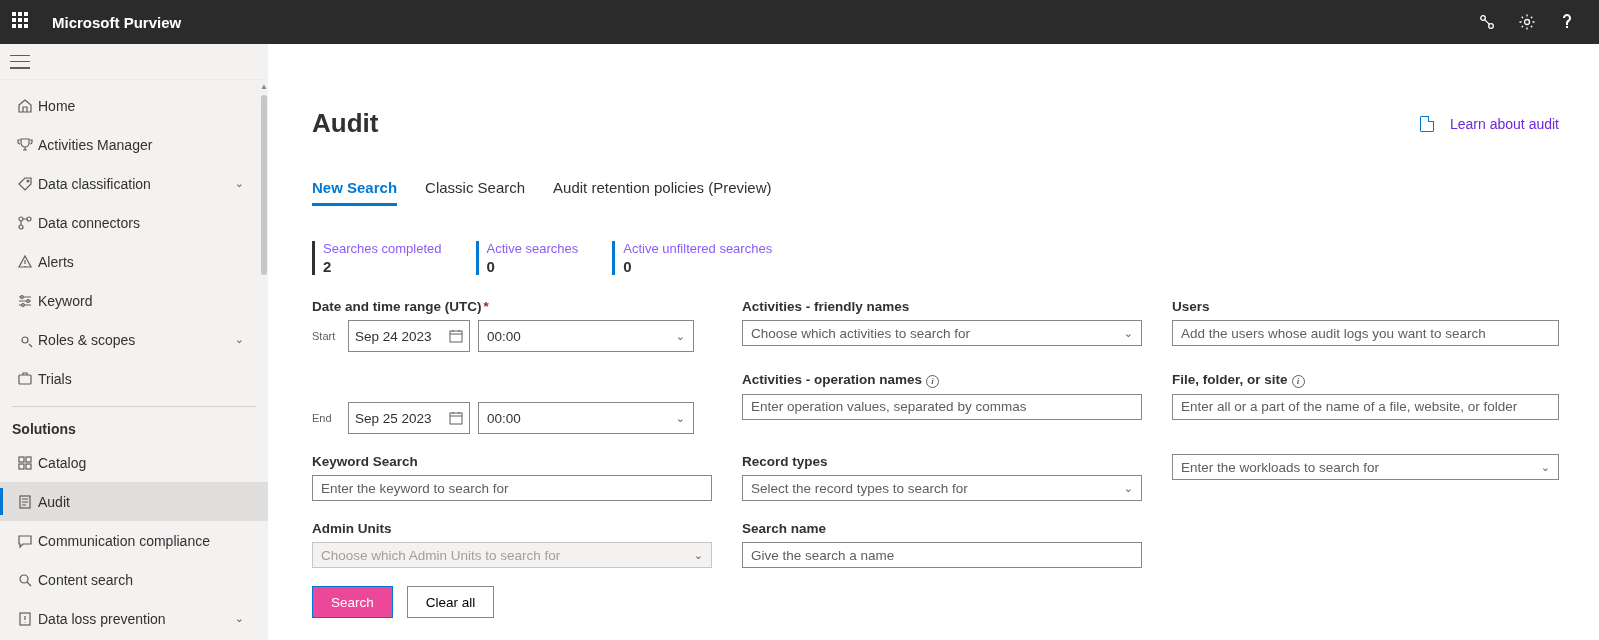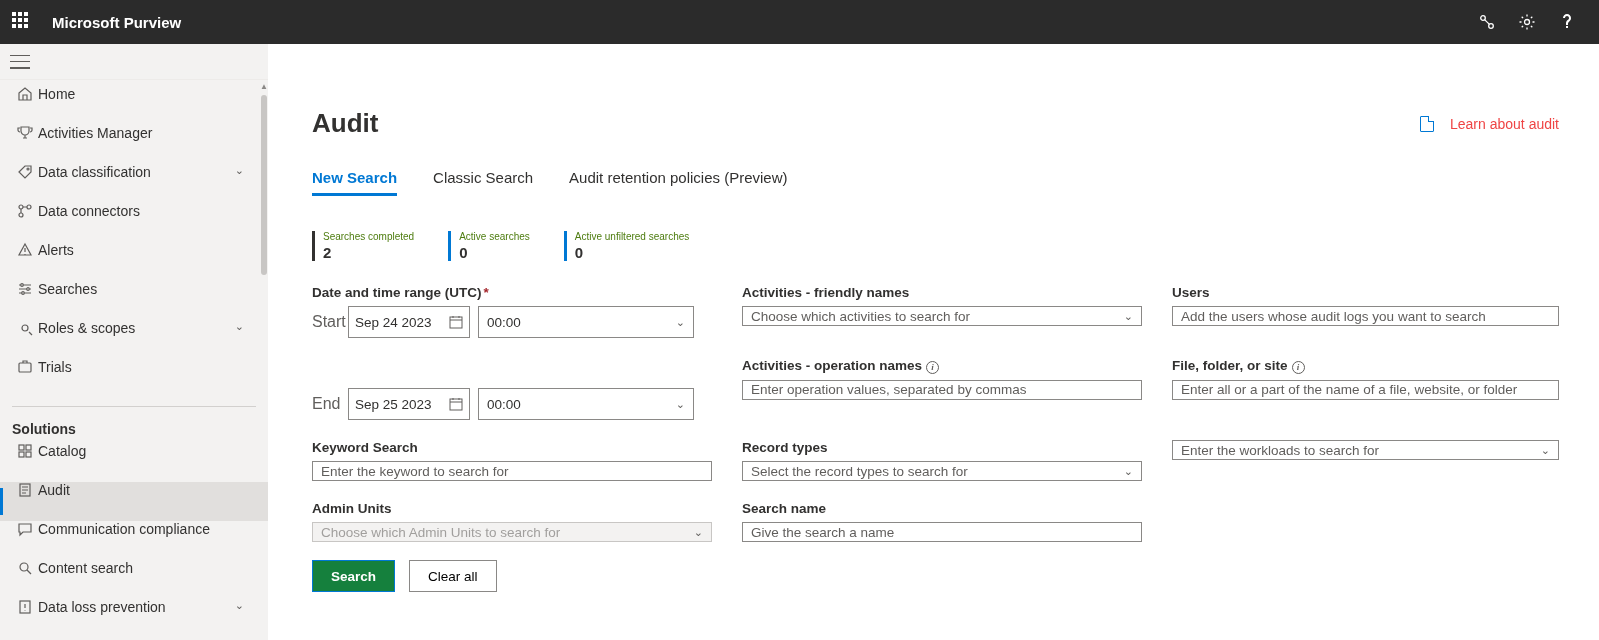--- a/index.html
+++ b/index.html
@@ -12,61 +12,61 @@
 .topbar .ticon{width:40px;height:44px;display:flex;align-items:center;justify-content:center;cursor:pointer;color:#fff}
 .shell{display:flex;height:596px}
 .hamburger-bar{height:36px;width:268px;background:#f3f2f1;border-bottom:1px solid #edebe9;display:flex;align-items:center;padding-left:10px}
 .hamburger{width:20px;height:14px;cursor:pointer;display:flex;flex-direction:column;justify-content:space-between}
 .hamburger span{height:1.5px;background:#605e5c;width:100%}
 .leftcol{width:268px;background:#f3f2f1;position:relative}
 .side-scroll{position:absolute;right:0;top:0;bottom:0;width:8px;display:flex;flex-direction:column;align-items:center}
 .side-scroll .arrow{font-size:8px;color:#8a8886;padding:2px 0}
 .side-scroll .thumb{width:6px;background:#c8c6c4;height:180px;margin-top:2px;border-radius:3px}
 .nav{padding-top:6px}
-.nav-item{display:flex;height:39px;padding-left:12px;font-size:14px;color:#323130;cursor:pointer;position:relative}
+.nav-item{display:flex;align-items:center;height:39px;padding-left:12px;font-size:14px;color:#323130;cursor:pointer;position:relative}
 .nav-item.active{background:#e1dfdd}
 .nav-item.active::before{content:"";position:absolute;left:0;top:6px;bottom:6px;width:3px;background:#0078d4}
 .nav-item .ico{width:26px;display:flex;justify-content:center;color:#605e5c}
 .nav-item .chev{position:absolute;right:24px;font-size:11px;color:#605e5c}
 .nav-sep{border:none;border-top:1px solid #d2d0ce;margin:8px 12px 4px}
 .nav-heading{font-size:14px;font-weight:600;padding:10px 12px 6px;color:#323130}
 .main{flex:1;padding:28px 40px 0 44px;position:relative;overflow:hidden}
 .page-title-row{display:flex;align-items:center;justify-content:space-between}
 .page-title{font-size:26px;font-weight:700}
-.learn{display:flex;align-items:center;gap:16px;font-size:14px;color:#ef4444;cursor:pointer}
+.learn{display:flex;align-items:center;gap:16px;font-size:14px;color:#6d28d9;cursor:pointer}
 .learn .docicon{width:14px;height:16px;border:1px solid #0078d4;border-radius:1px;position:relative}
 .learn .docicon::after{content:"";position:absolute;right:-1px;top:-1px;width:5px;height:5px;background:#fff;border-left:1px solid #0078d4;border-bottom:1px solid #0078d4}
-.tabs{display:flex;gap:36px;margin-top:24px;border-bottom:1px solid transparent}
+.tabs{display:flex;gap:28px;margin-top:34px;border-bottom:1px solid transparent}
 .tab{font-size:15px;padding:6px 0 10px;color:#323130;cursor:pointer;position:relative}
 .tab.active{color:#0078d4;font-weight:600}
 .tab.active::after{content:"";position:absolute;left:0;right:0;bottom:0;height:3px;background:#0078d4}
 .stats{display:flex;gap:34px;margin-top:34px}
 .stat{border-left:3px solid;padding-left:8px}
-.stat .lbl{font-size:10px;color:#4d7c0f}
+.stat .lbl{font-size:13px;color:#8b5cf6}
 .stat .val{font-size:15px;font-weight:700;margin-top:2px}
 .stat.c1{border-color:#323130}
 .stat.c2{border-color:#0078d4}
 .stat.c3{border-color:#0078d4}
 .form{display:grid;grid-template-columns:400px 400px 1fr;gap:20px 30px;margin-top:24px}
 .field-label{font-size:13.5px;font-weight:700;margin-bottom:6px}
 .req{color:#a4262c;margin-left:2px}
-.input,.select{height:20px;border:1px solid #8a8886;background:#fff;font-size:13.5px;padding:8px 8px;width:100%;color:#323130}
+.input,.select{height:26px;border:1px solid #8a8886;background:#fff;font-size:13.5px;padding:8px 8px;width:100%;color:#323130}
 .input::placeholder{color:#605e5c}
 .select{display:flex;align-items:center;justify-content:space-between;cursor:pointer;color:#605e5c}
 .select.disabled{background:#f3f2f1;color:#a19f9d;border-color:#c8c6c4}
 .chevd{font-size:11px;color:#605e5c}
 .dt-row{display:flex;align-items:center;gap:8px}
-.dt-row .sub{font-size:16px;color:#605e5c;width:28px}
+.dt-row .sub{font-size:11px;color:#605e5c;width:28px}
 .datebox{height:32px;border:1px solid #8a8886;display:flex;align-items:center;padding:0 6px;gap:8px;font-size:13.5px;cursor:pointer;width:122px;justify-content:space-between}
 .cal{width:14px;height:14px}
 .timebox{height:32px;border:1px solid #8a8886;display:flex;align-items:center;justify-content:space-between;padding:0 8px;font-size:13.5px;cursor:pointer;width:216px}
 .info{display:inline-flex;align-items:center;justify-content:center;width:13px;height:13px;border:1px solid #605e5c;border-radius:50%;font-size:9px;color:#605e5c;margin-left:4px;font-style:italic;font-family:serif}
 .buttons{display:flex;gap:14px;margin-top:18px}
 .btn{height:32px;padding:0 18px;font-size:13.5px;border:1px solid #8a8886;background:#fff;cursor:pointer}
-.btn.primary{background:#15803d;border-color:#0078d4;color:#fff;font-weight:700}
+.btn.primary{background:#ec4899;border-color:#0078d4;color:#fff;font-weight:400}
 svg{display:block}
 </style>
 </head>
 <body>
 
 <div class="topbar">
   <div class="waffle">
     <span></span>
       <span></span>
       <span></span>
@@ -157,21 +157,21 @@
       </div>
       <div class="nav-item">
         <span class="ico">
             <svg width="16" height="16" viewBox="0 0 16 16" fill="none" stroke="#605e5c" stroke-width="1.2">
               <path d="M2 4h12M2 8h12M2 12h12"></path>
               <circle cx="5" cy="4" r="1.3" fill="#f3f2f1"></circle>
               <circle cx="11" cy="8" r="1.3" fill="#f3f2f1"></circle>
               <circle cx="6" cy="12" r="1.3" fill="#f3f2f1"></circle>
             </svg>
           </span>
-        <span>Searches</span>
+        <span>Keyword</span>
       </div>
       <div class="nav-item">
         <span class="ico">
             <svg width="16" height="16" viewBox="0 0 16 16" fill="none" stroke="#605e5c" stroke-width="1.2">
               <circle cx="8" cy="8" r="3"></circle>
               <path d="M12 12l3 3"></path>
             </svg>
           </span>
         <span>Roles &amp; scopes</span>
         <span class="chev">⌄</span>

